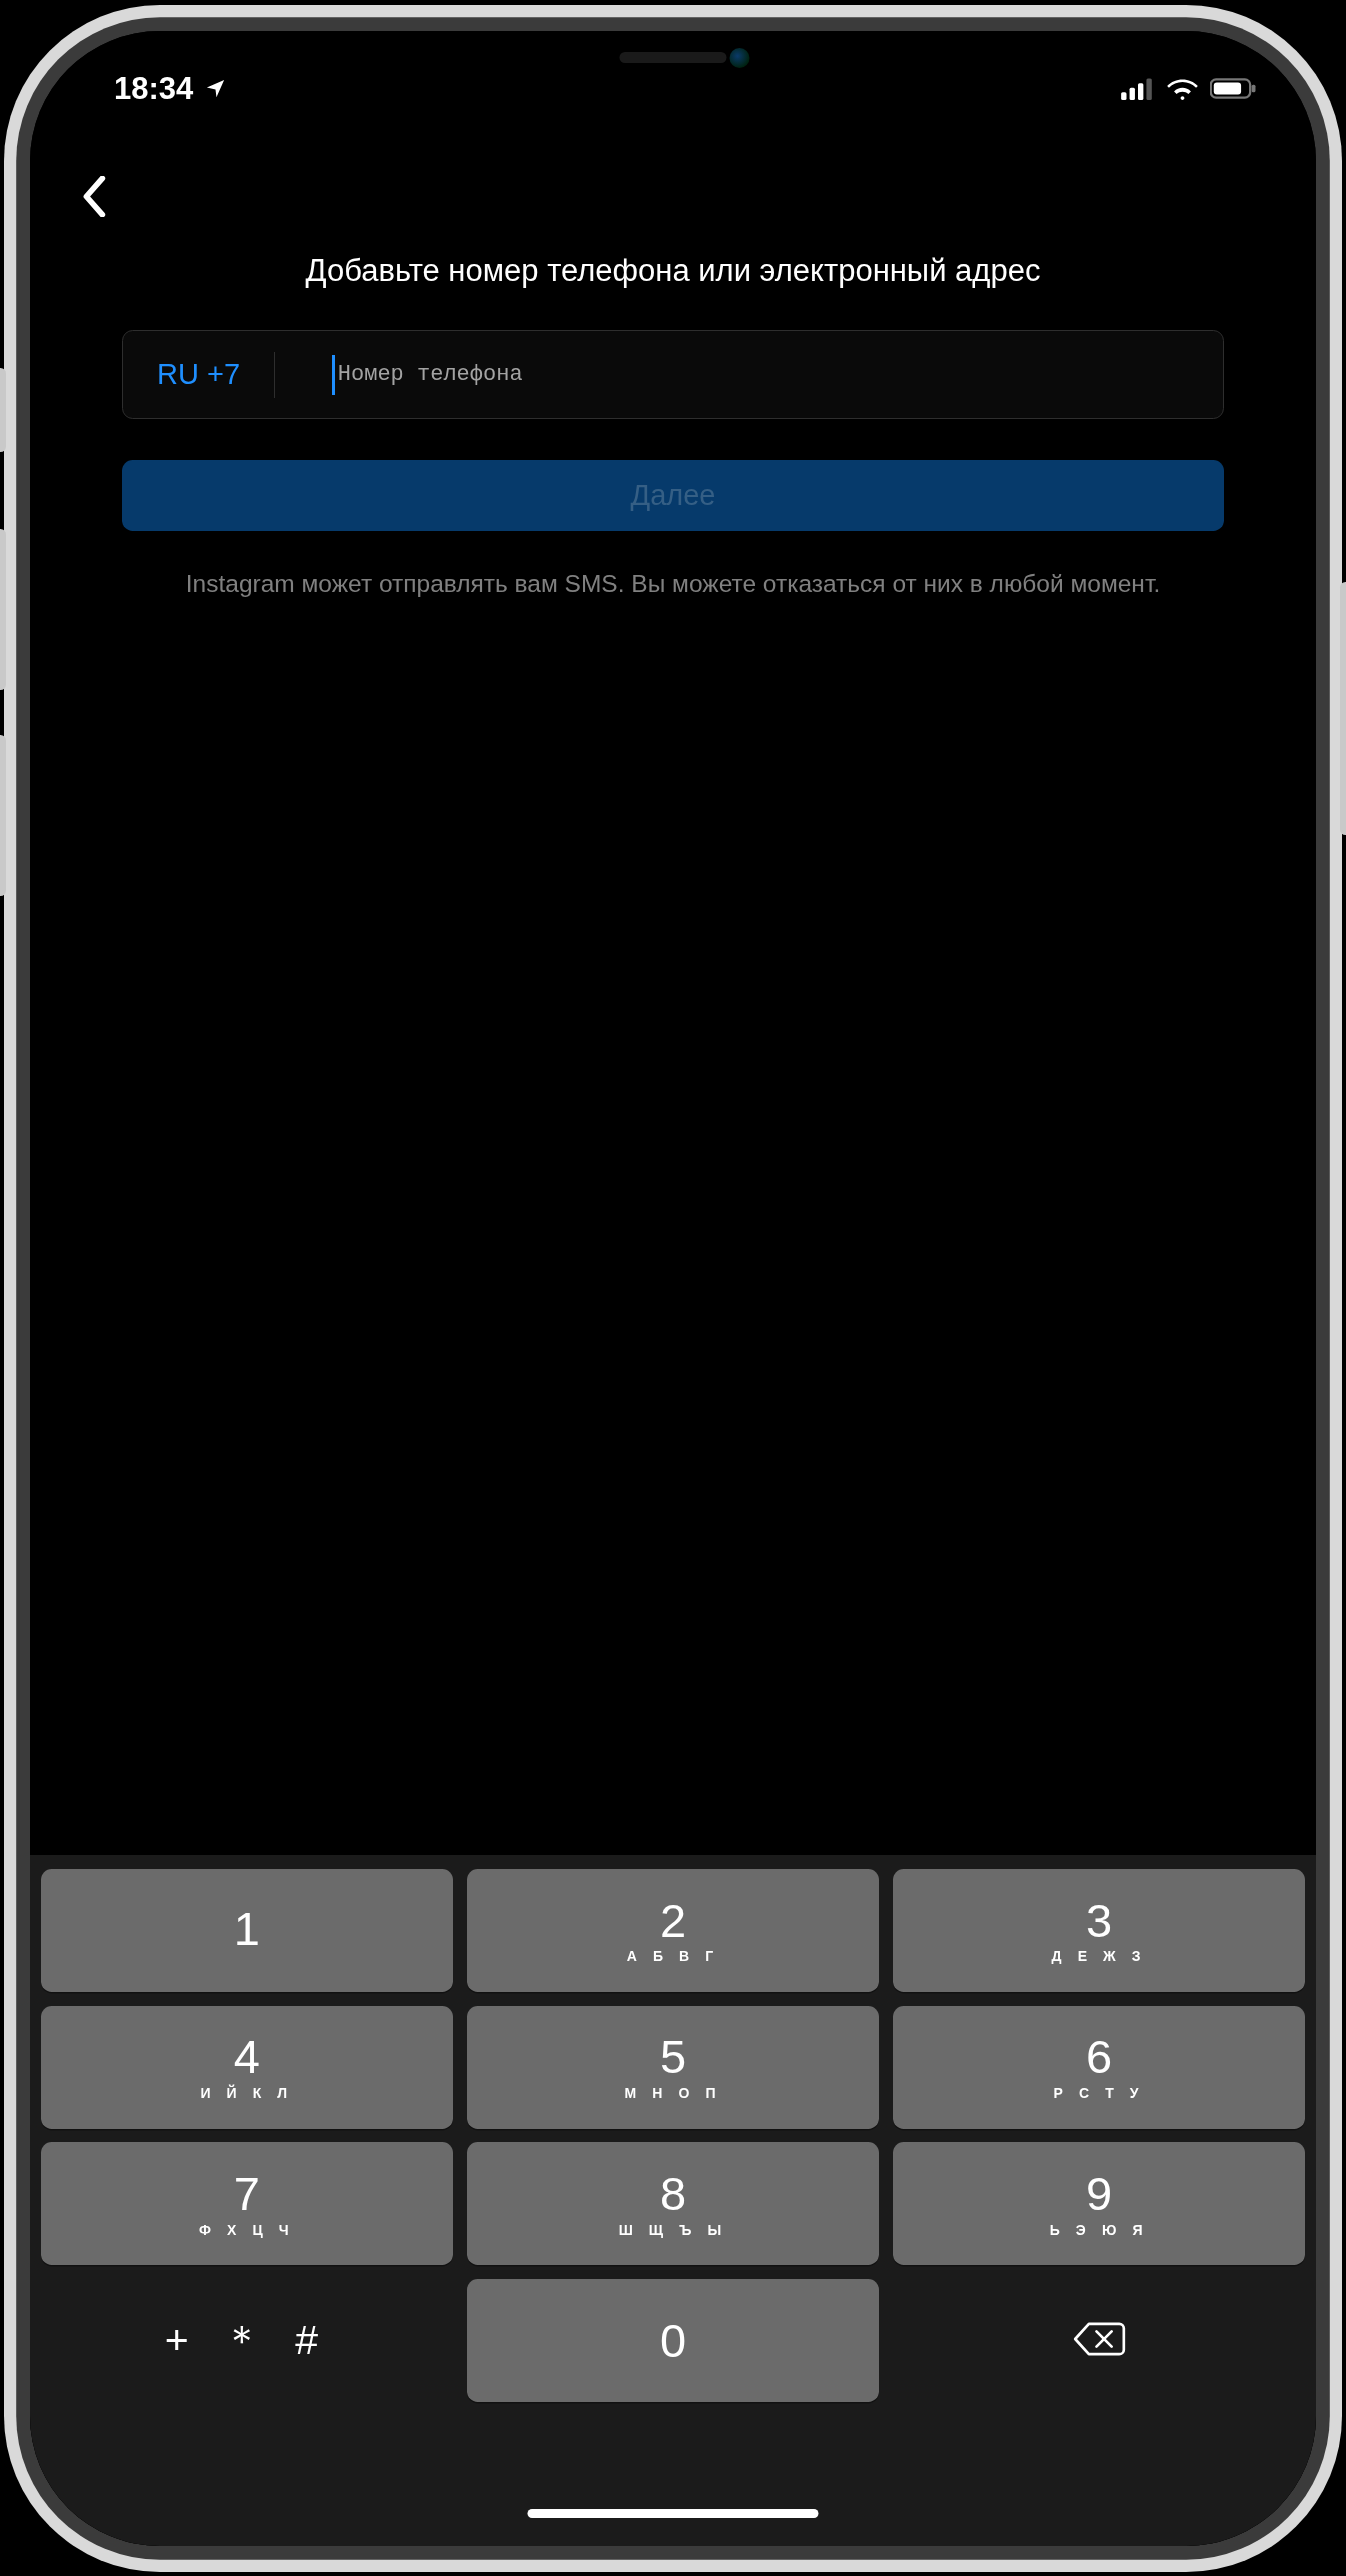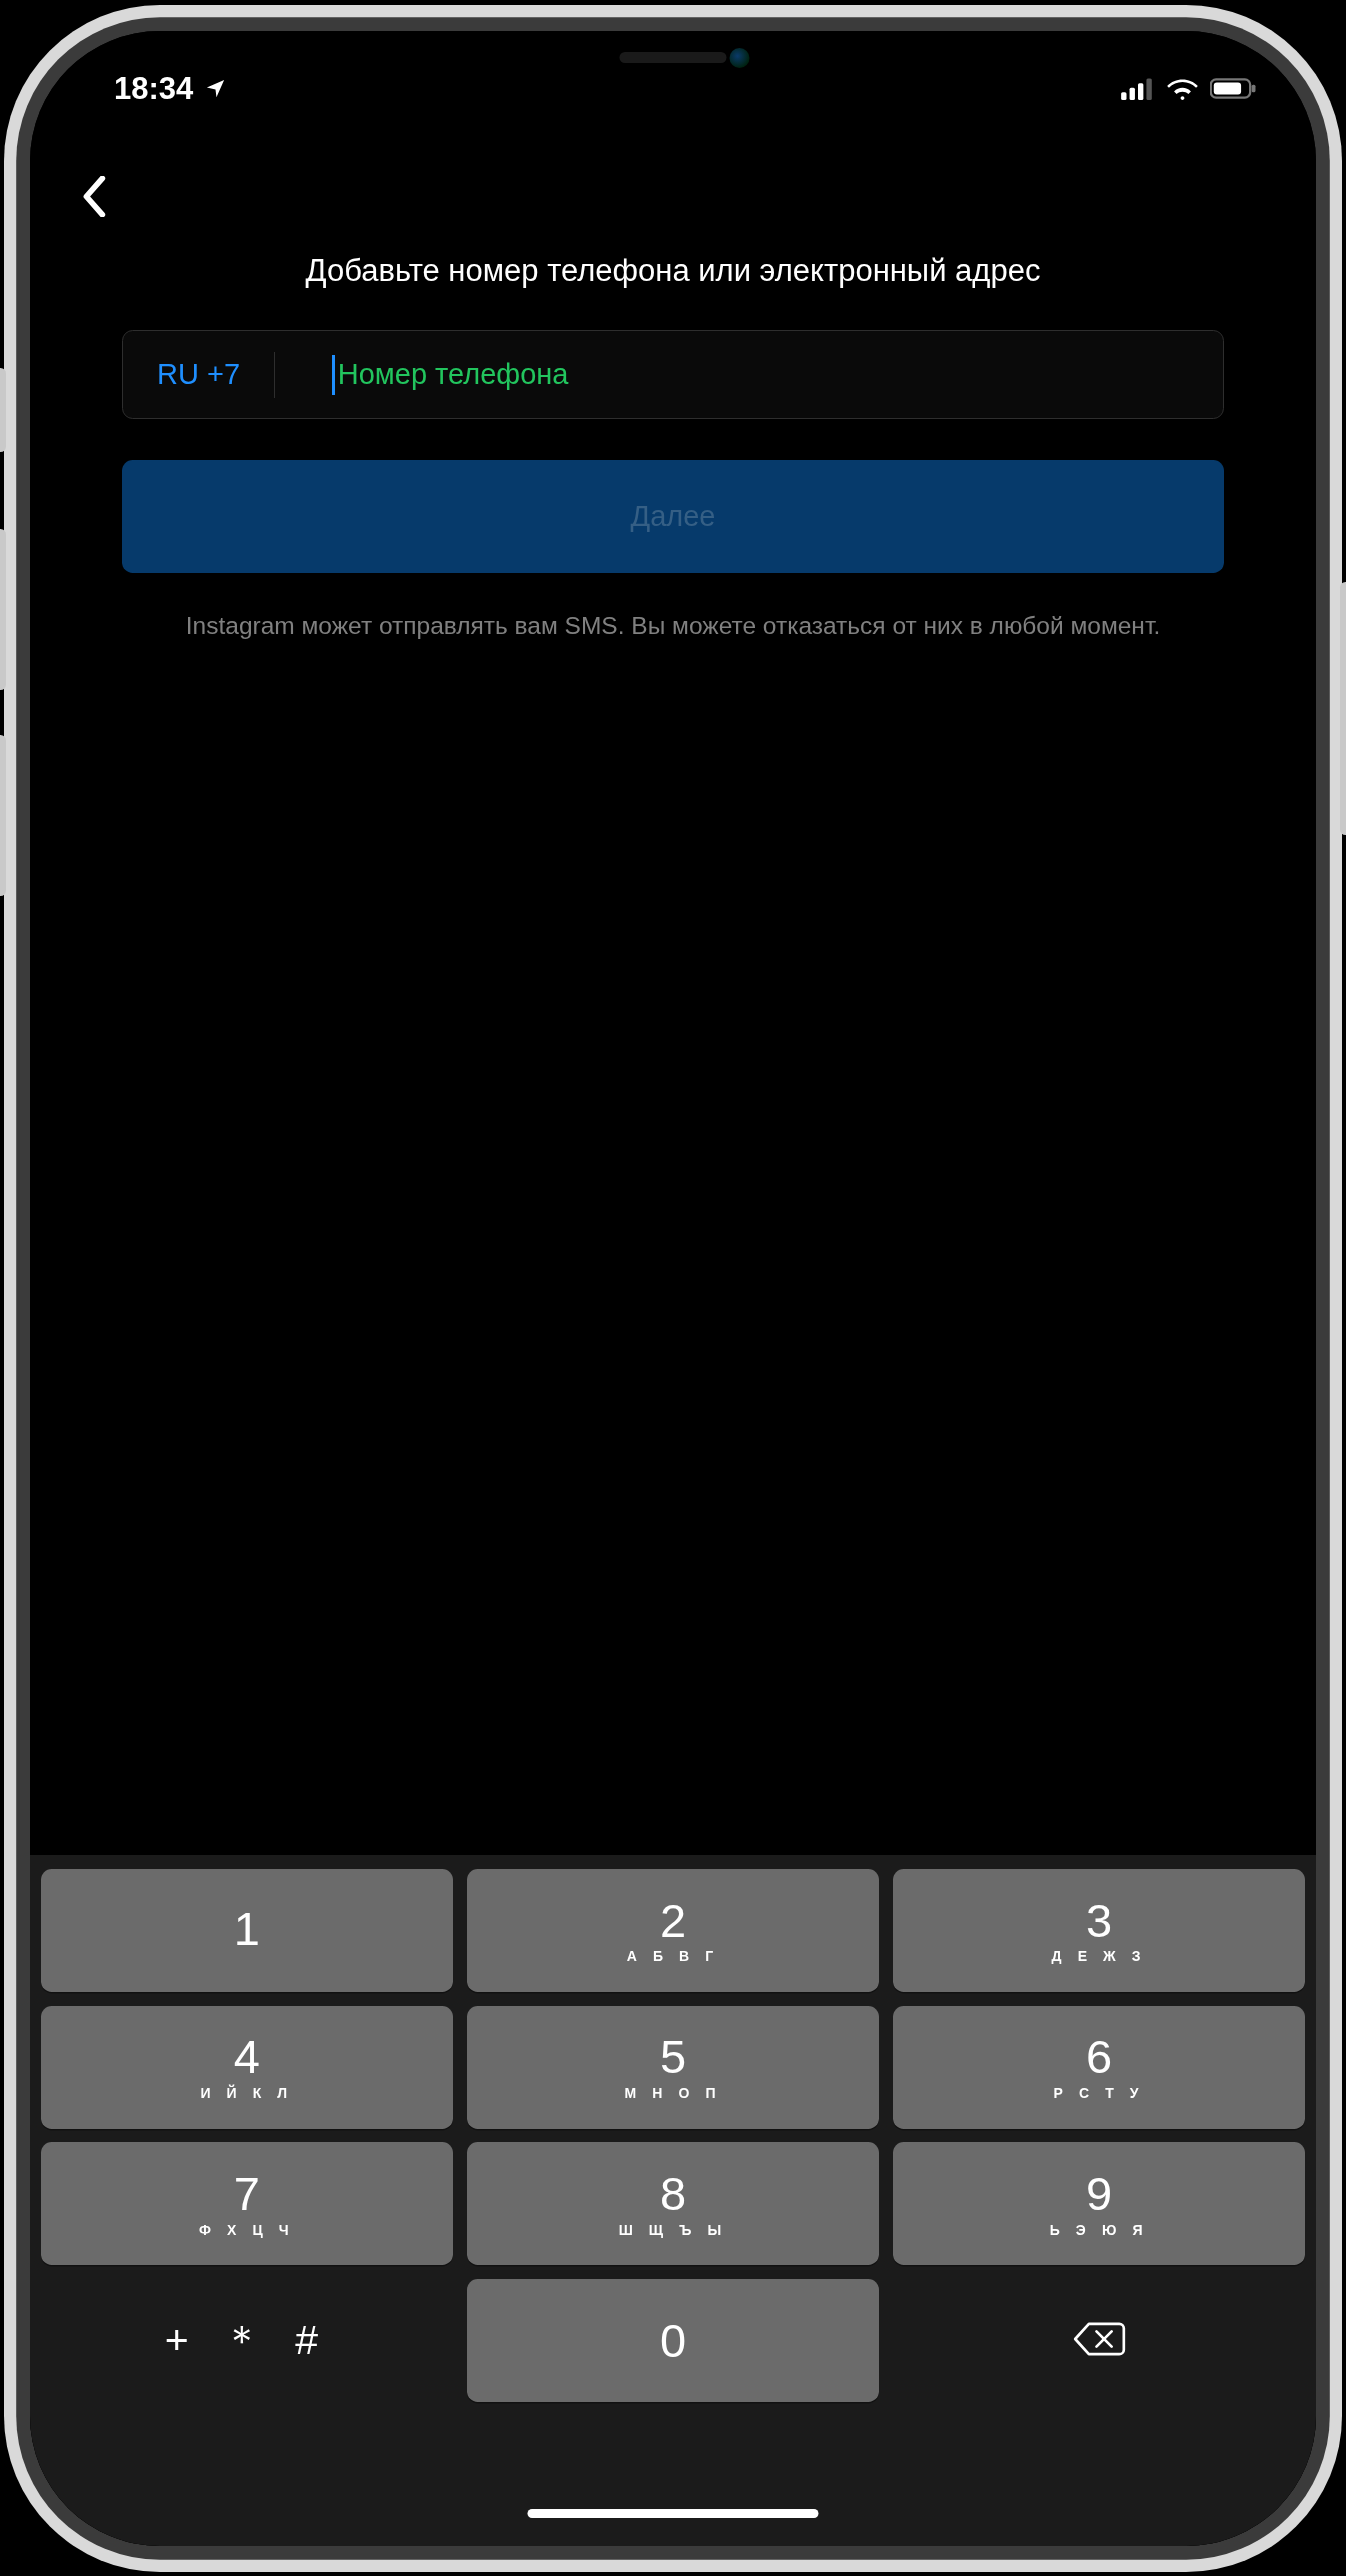--- a/index.html
+++ b/index.html
@@ -61,25 +61,25 @@
     margin:41px 92px 0 92px;
     height:89px;
     border:1.5px solid #2e2e2e;
     border-radius:10.7px;
     background:#0a0a0a;
     display:flex; align-items:center;gap:29px;
   }
   .country-code { color:#1f8fff; font-size:29px; padding:0 34px; height:46px; display:flex; align-items:center; border-right:1.5px solid #2e2e2e; white-space:nowrap;}
   .phone-input-wrap { flex:1; position:relative; height:46px; display:flex; align-items:center; padding-left:27.6px;}
   .cursor { width:3.1px; height:40px; background:#1f8fff; margin-right:3.1px; }
-  .placeholder { color:#22c55e; font-size:29px; }
+  .placeholder { color:#a3a3a3; font-size:22px;font-family:Liberation Mono, monospace; }
 
   .next-btn {
     margin:41px 92px 0 92px;
-    height:113px;
+    height:71px;
     background:#063a6b;
     border-radius:10.7px;
     display:flex; align-items:center; justify-content:center;
     color:#355f85; font-size:29px; font-weight:500;
   }
 
   .sms-note { margin:35px 123px 0 123px; text-align:center; color:#808080; font-size:24.5px; line-height:1.45; }
 
   
   .keyboard {

